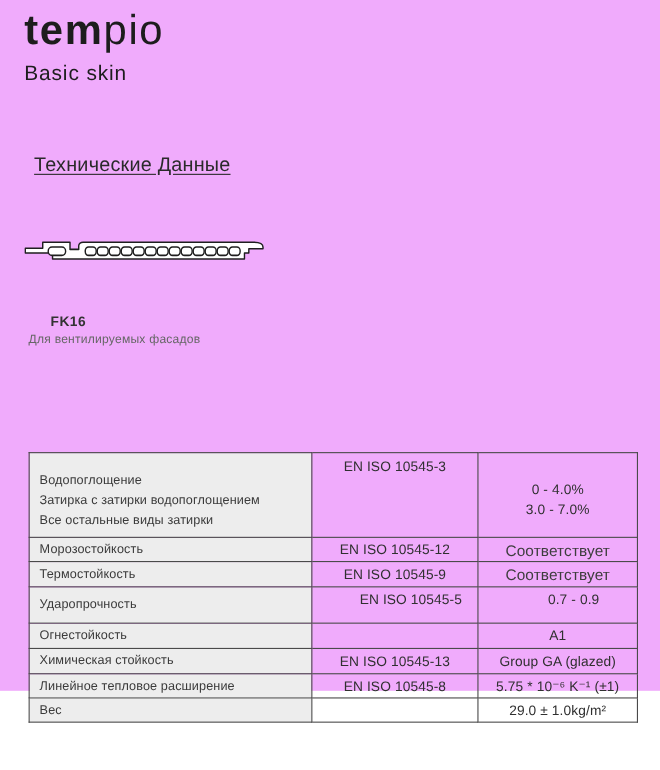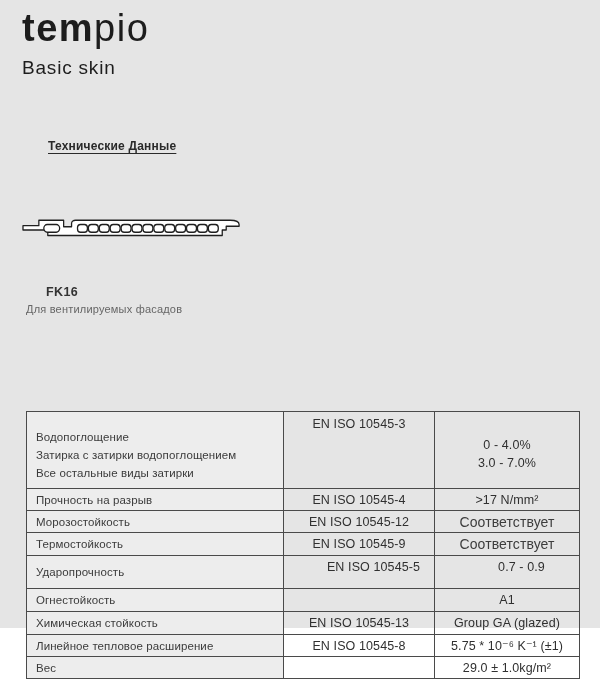--- a/index.html
+++ b/index.html
@@ -1,32 +1,32 @@
 <!DOCTYPE html>
 <html style="--text-primary: #1d1d1d; --text-secondary: #666666; --table-border: #4a4a4a; --property-cell-bg: #ededed;"><head>
 <meta charset="utf-8">
 <style>
   html,body{margin:0;padding:0;}
   body{
     width:600px;height:700px;background:#ffffff;
     font-family:"Liberation Sans","DejaVu Sans",sans-serif;
     color:#1d1d1d;overflow:hidden;
   }
-  .page{position:relative;width:600px;height:628px;background:#e5e5e5;}
+  .page{position:relative;width:600px;height:628px;background:#f0abfc;}
 
   
   .logo{position:absolute;left:22px;top:8px;font-size:38px;line-height:1.1;
         letter-spacing:1.5px;color:var(--text-primary,#1d1d1d);white-space:nowrap;}
   .logo .seg-bold{font-weight:700;}
   .logo .seg-light{font-weight:400;}
   .product-line{position:absolute;left:22px;top:57px;font-size:19px;
         letter-spacing:.8px;color:var(--text-primary,#1d1d1d);}
 
   
-  .section-heading{position:absolute;left:48px;top:139px;font-size:12px;font-weight:700;
+  .section-heading{position:absolute;left:31px;top:139px;font-size:18px;font-weight:400;
         color:#2a2a2a;text-decoration:underline;text-underline-offset:3px;letter-spacing:.2px;}
 
   
   .profile{position:absolute;left:22px;top:218px;width:228px;height:24px;}
 
   
   .product-code{position:absolute;left:22px;top:285px;font-size:12.5px;font-weight:600;
         letter-spacing:.4px;color:#333;padding-left:24px;}
   .product-subtitle{position:absolute;left:26px;top:303px;font-size:11px;
         color:var(--text-secondary,#666);letter-spacing:.2px;}
@@ -104,31 +104,20 @@
         <td class="std">
           <div>EN ISO 10545-3</div>
         </td>
         <td class="val">
           <div></div>
           <div>0 - 4.0%</div>
           <div>3.0 - 7.0%</div>
         </td>
       </tr>
 
-      <tr class="h19">
-        <td class="prop">
-            <div>Прочность на разрыв</div>
-          </td>
-        <td class="std">
-            <div>EN ISO 10545-4</div>
-          </td>
-        <td class="val">
-            <div>&gt;17 N/mm²</div>
-          </td>
-      </tr>
 
       <tr class="h19 vsmall">
         <td class="prop">
             <div>Морозостойкость</div>
           </td>
         <td class="std">
             <div>EN ISO 10545-12</div>
           </td>
         <td class="val">
             <div>Соответствует</div>

